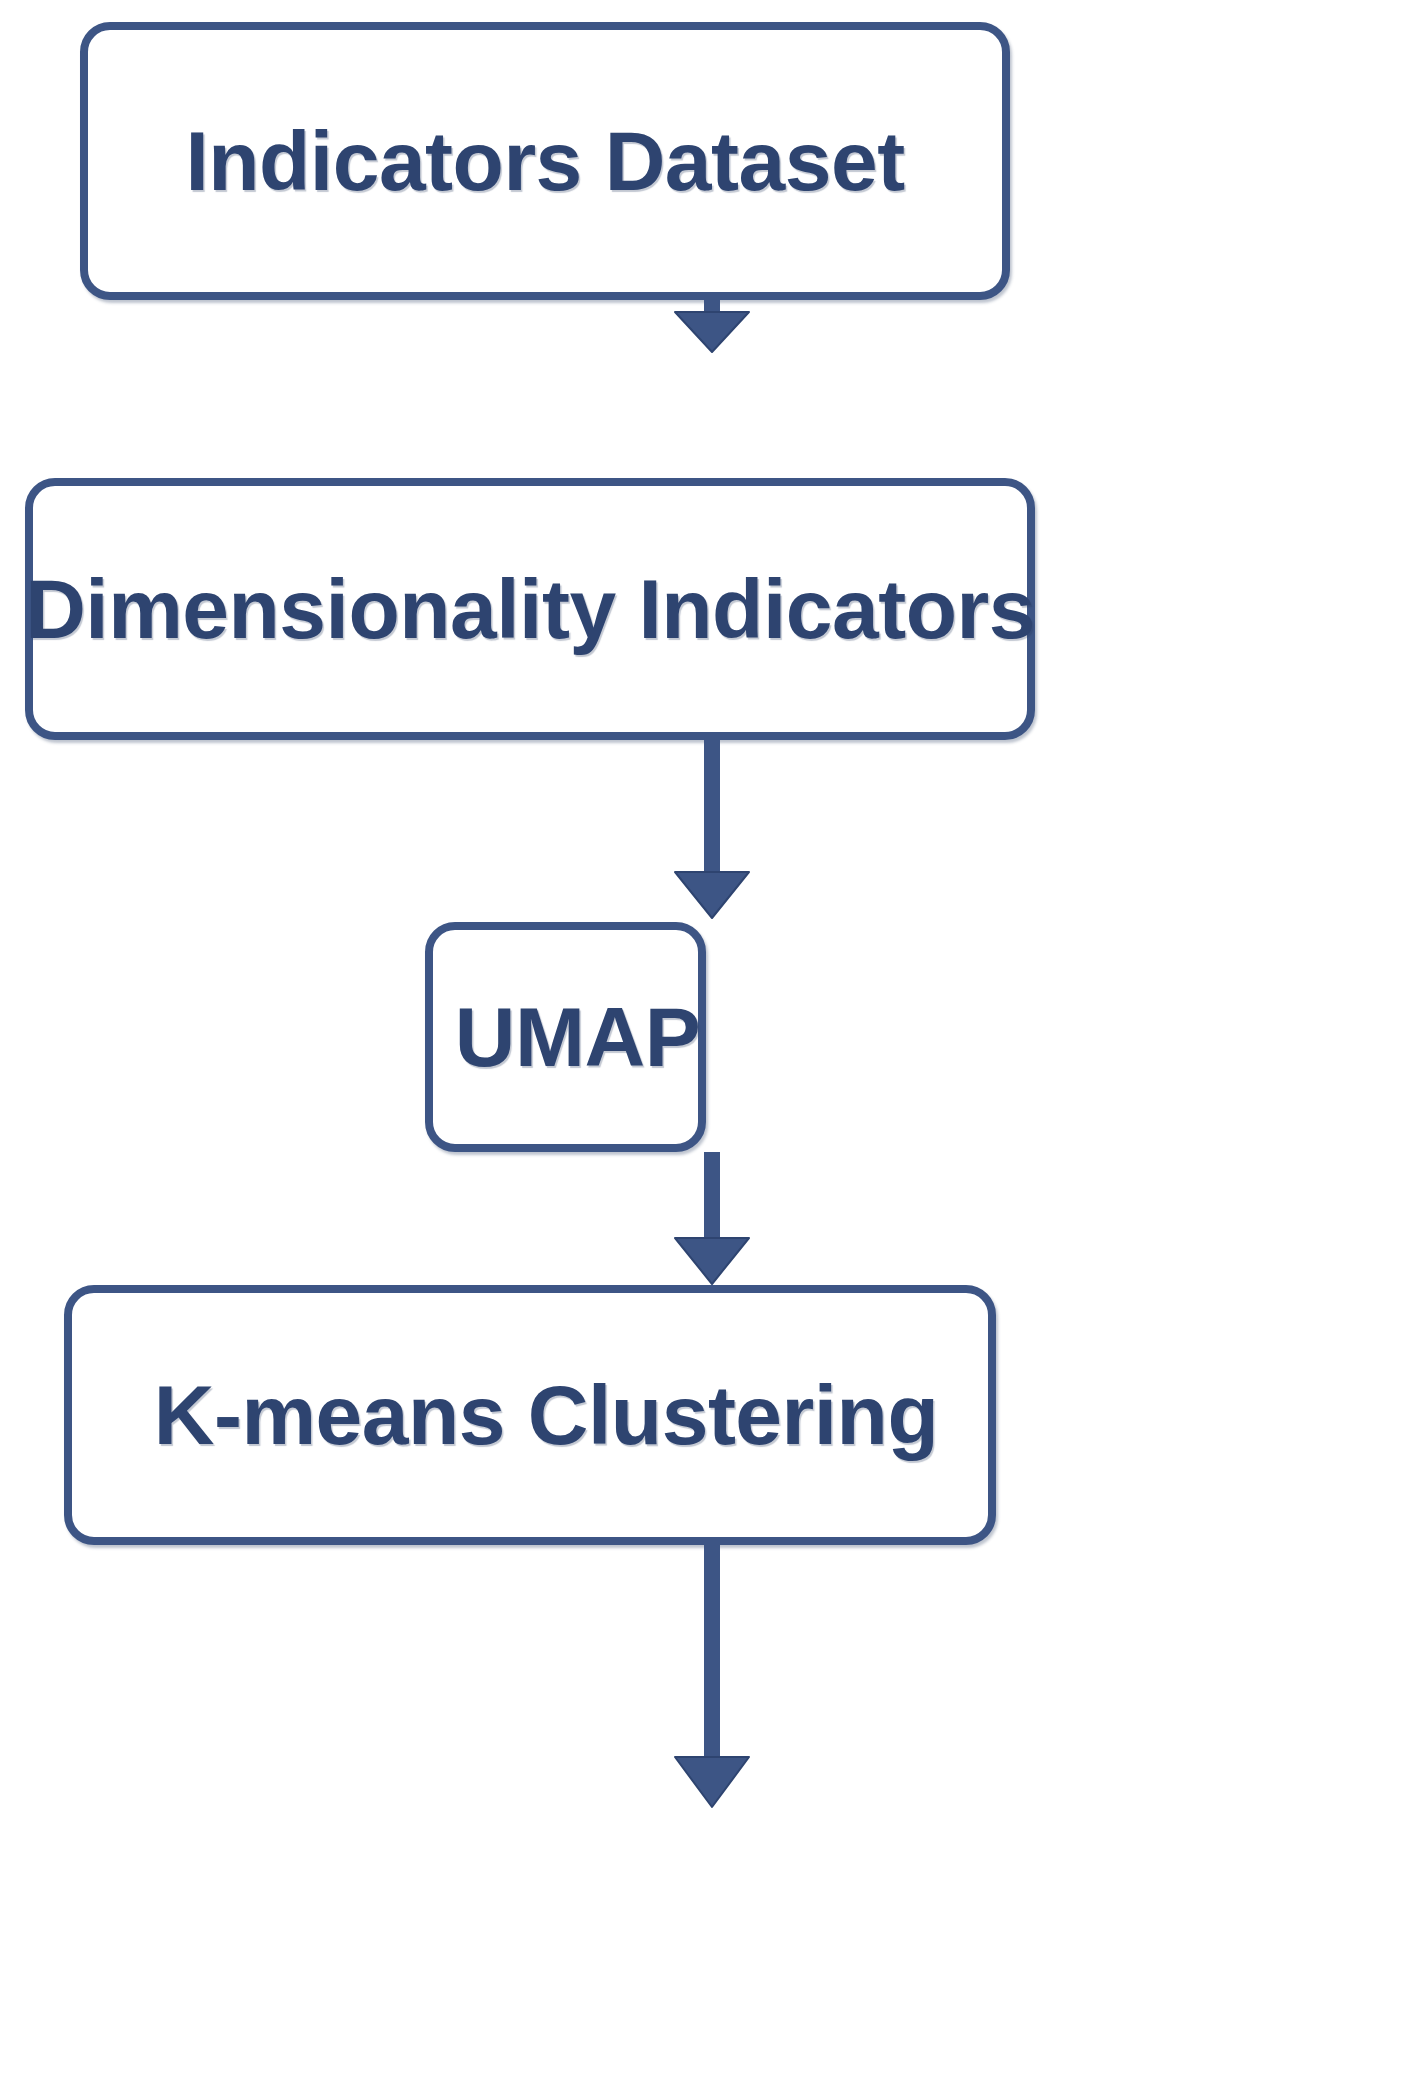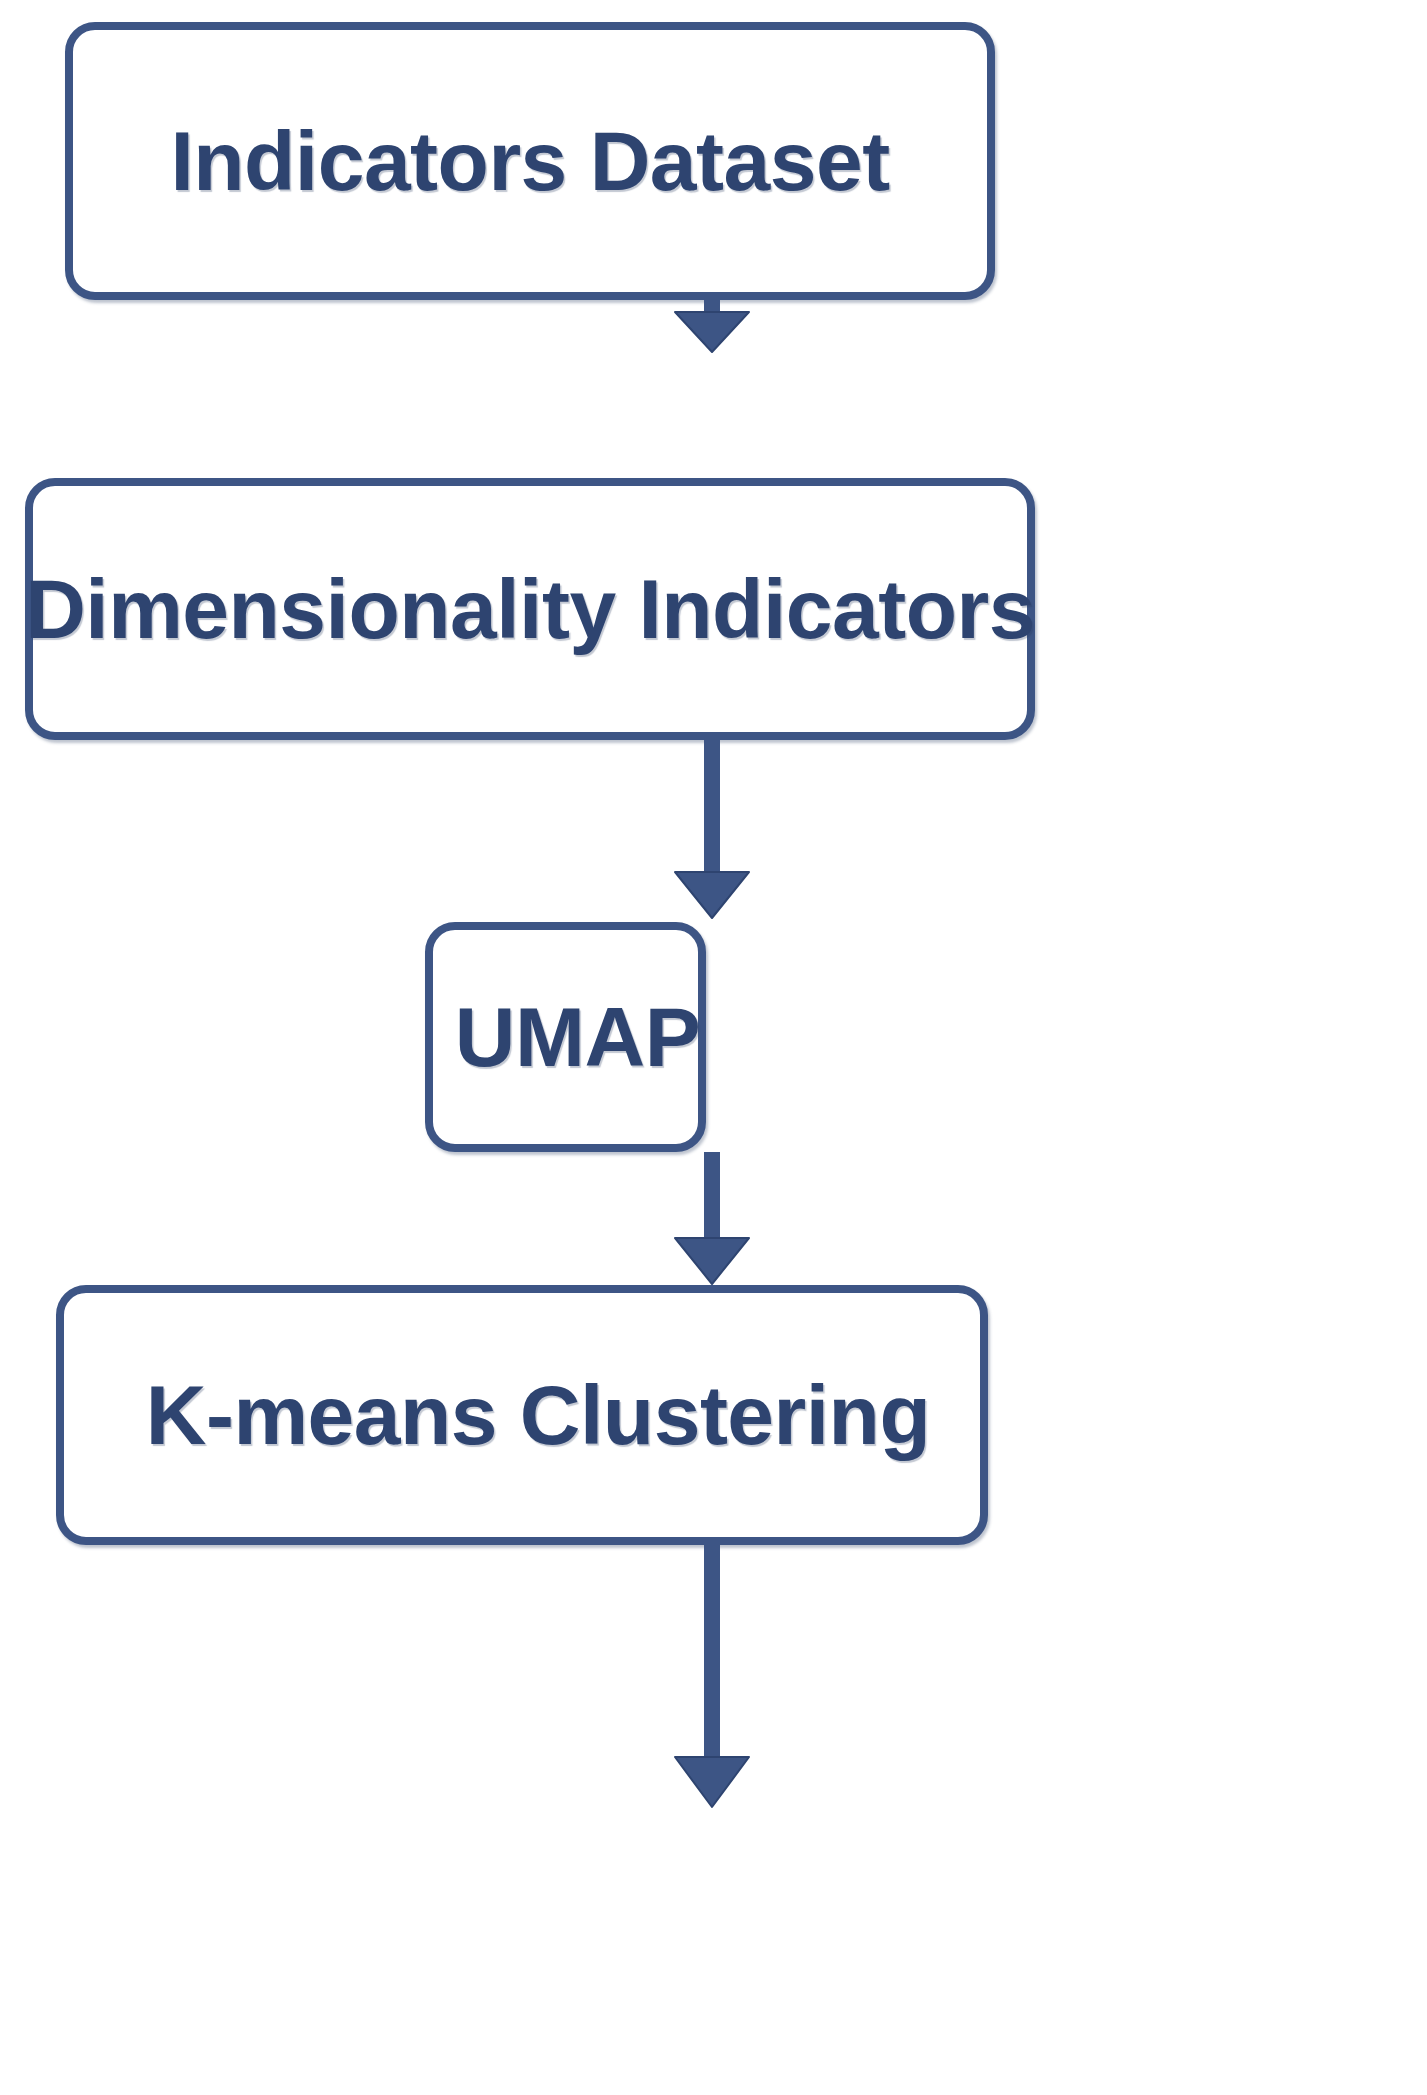--- a/index.html
+++ b/index.html
@@ -39,24 +39,24 @@
     text-shadow: 1.5px 1.5px 1px rgba(40, 58, 95, 0.28);
   }
   .arrow {
     position: absolute;
   }
   .arrow svg {
     display: block;
     overflow: visible;
   }
   
-  #node-0 { left: 65px;  top: 22px;   width: 930px;  height: 278px; }
+  #node-0 { left: 80px;  top: 22px;   width: 930px;  height: 278px; }
   #node-1 { left: 25px;  top: 478px;  width: 1010px; height: 262px; }
   #node-2 { left: 425px; top: 922px;  width: 281px;  height: 230px; padding-left: 24px; }
-  #node-3 { left: 56px;  top: 1285px; width: 932px;  height: 260px; padding-left: 32px; }
+  #node-3 { left: 64px;  top: 1285px; width: 932px;  height: 260px; padding-left: 32px; }
   #node-4 { left: 168px; top: 1808px; width: 772px;  height: 277px; }
 
   #label-0 { font-size: 84px; }
   #label-1 { font-size: 84px; }
   #label-2 { font-size: 84px; }
   #label-3 { font-size: 84px; }
   #label-4 { font-size: 84px; }
 
   #arrow-0 { left: 670px; top: 300px;  }
   #arrow-1 { left: 670px; top: 740px;  }

